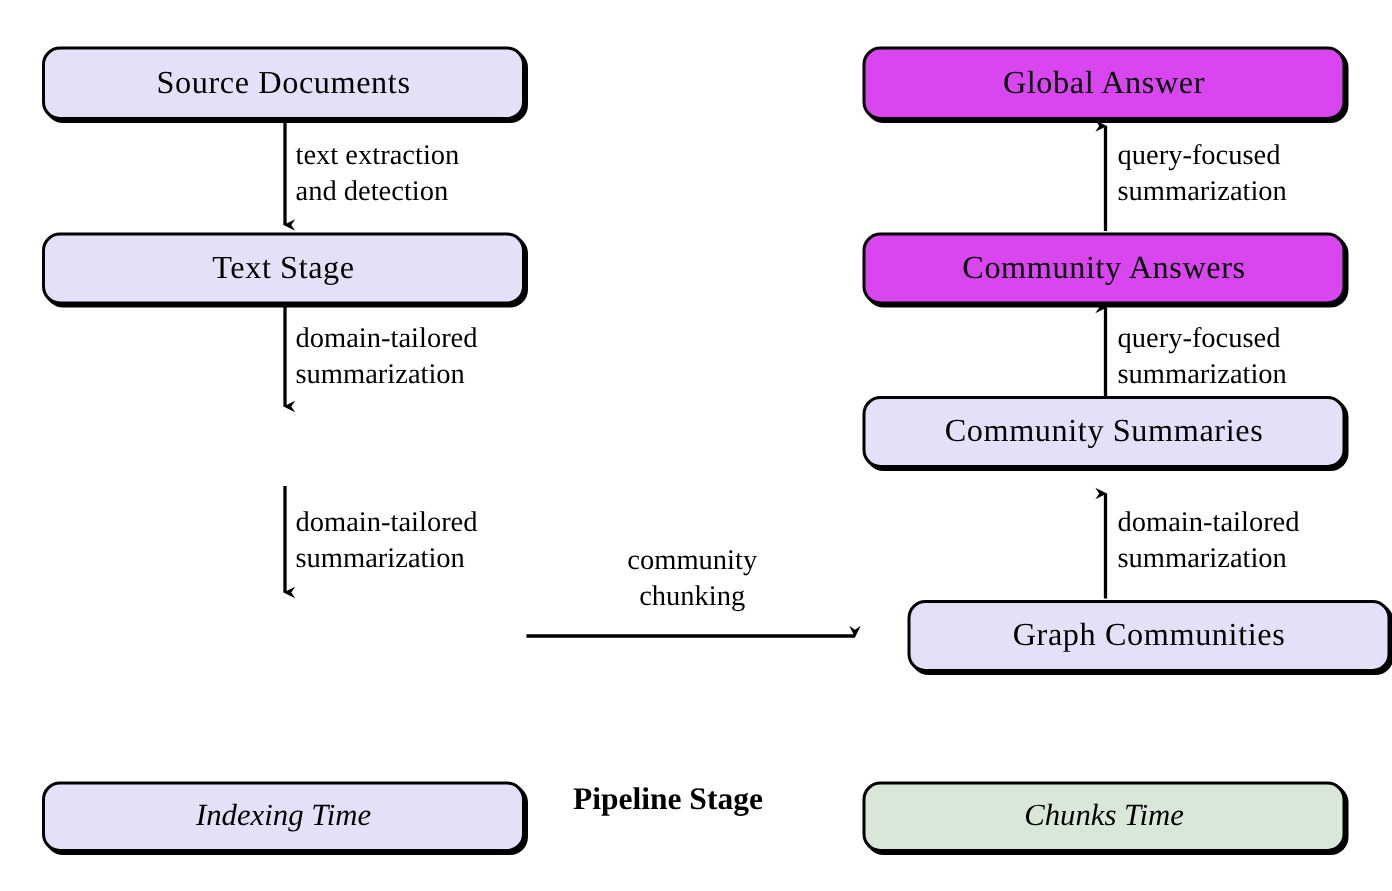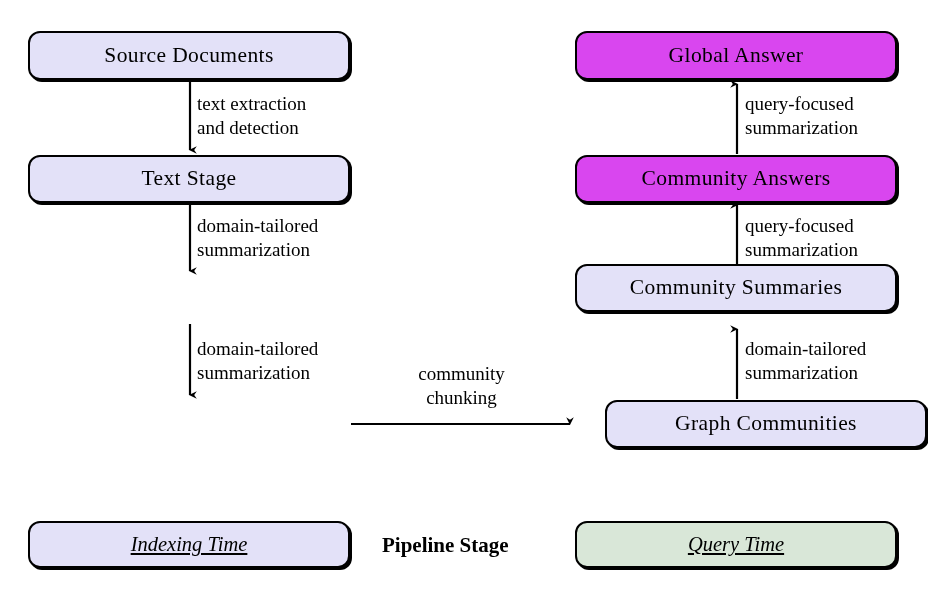--- a/index.html
+++ b/index.html
@@ -31,21 +31,20 @@
 
   .legend-box{
     position:absolute;
     box-sizing:border-box;
     border:2.5px solid #000000;
     border-radius:12px;
     display:flex;align-items:center;justify-content:center;
     box-shadow:2px 2px 0 #000000;
     font-size:20.5px;
     font-style:italic;
-    text-decoration:underline;
   }
   .legend-box.purple{background:#e3e1f8;}
   .legend-box.green{background:#d9e7d8;}
 
   .legend-title{
     position:absolute;
     font-weight:bold;
     font-size:21px;
     white-space:nowrap;
   }
@@ -153,19 +152,19 @@
 
   <div class="edge-label" style="left:745px;top:337px;">
     <span>domain-tailored</span>
     <span>summarization</span>
   </div>
 
   <div class="legend-box purple" style="left:28px;top:521px;width:322px;height:47px;">
     <span>Indexing Time</span>
   </div>
 
-  <div class="legend-title" style="left:382px;top:533px;">Pipeline Stage</div>
+  <div class="legend-title" style="left:382px;top:520px;">Pipeline Stage</div>
 
   <div class="legend-box green" style="left:575px;top:521px;width:322px;height:47px;">
-    <span>Query Time</span>
+    <span>Chunks Time</span>
   </div>
 
 </div>
 
 </body></html>

